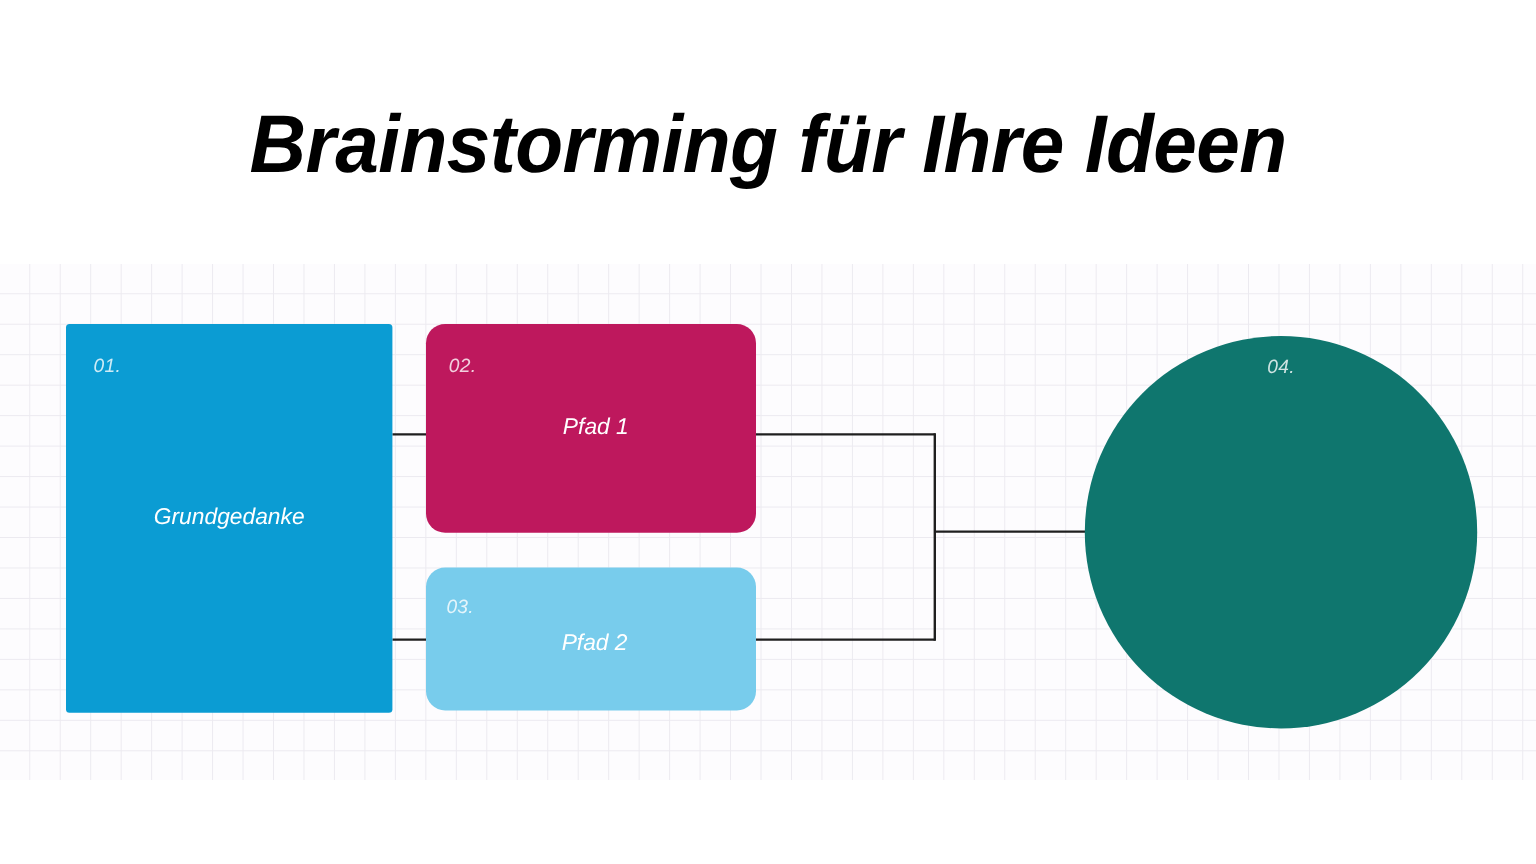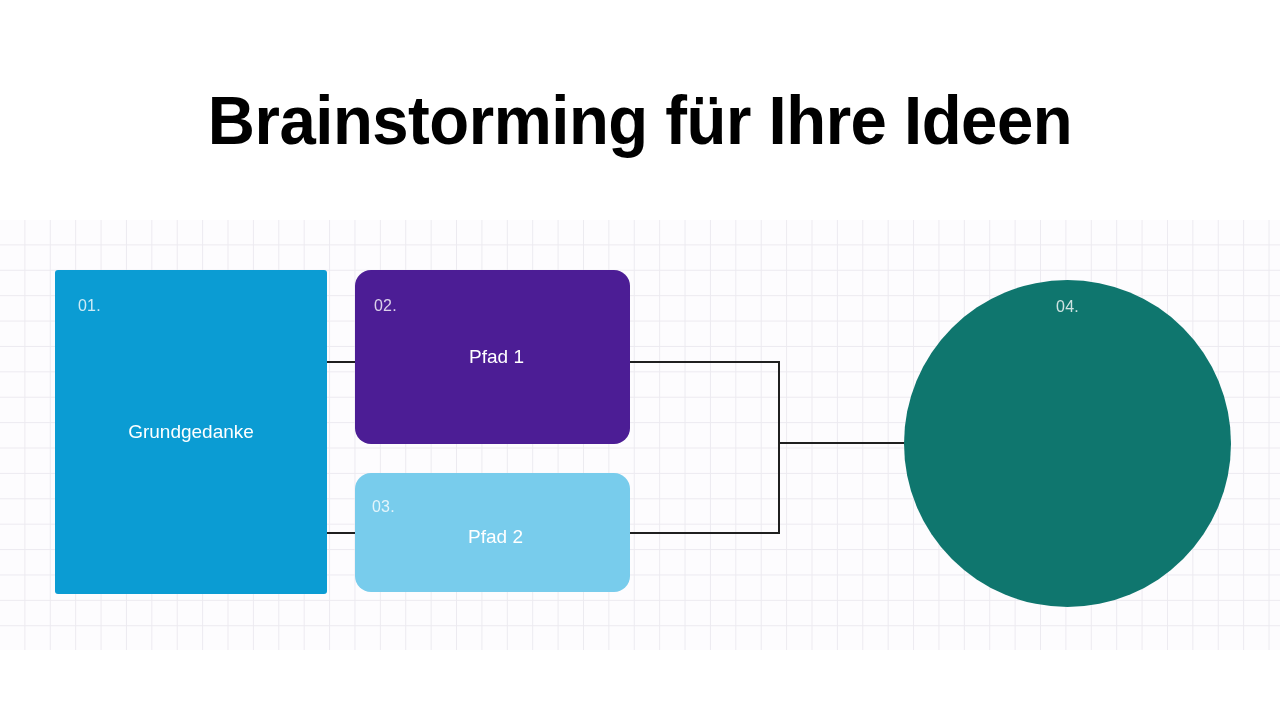--- a/index.html
+++ b/index.html
@@ -14,20 +14,21 @@
     font-family: "Liberation Sans", sans-serif;
     position: relative;
   }
 
   #canvas {
     position: absolute;
     inset: 0;
     width: 1164px;
     height: 720px;
     background: #ffffff;
+    font-style: italic;
   }
 
   
   .title {
     position: absolute;
     left: 0;
     top: 76px;
     width: 1280px;
     text-align: center;
     font-family: "Liberation Sans", sans-serif;
@@ -159,21 +160,21 @@
     <path d="M779 361 L779 534" stroke="#1f1f1f" stroke-width="2" fill="none"></path>
 
     <path d="M779 443 L908 443" stroke="#1f1f1f" stroke-width="2" fill="none"></path>
   </svg>
 
   <div class="node" id="node-1" style="background: rgb(11, 156, 211);">
     <span class="num">01.</span>
     <span class="label">Grundgedanke</span>
   </div>
 
-  <div class="node" id="node-2" style="background: #4c1d95;">
+  <div class="node" id="node-2" style="background: #be185d;">
     <span class="num">02.</span>
     <span class="label">Pfad 1</span>
   </div>
 
   <div class="node" id="node-3" style="background: rgb(120, 204, 236);">
     <span class="num">03.</span>
     <span class="label">Pfad 2</span>
   </div>
 
   <div class="node" id="node-4" style="background: #0f766e;">

